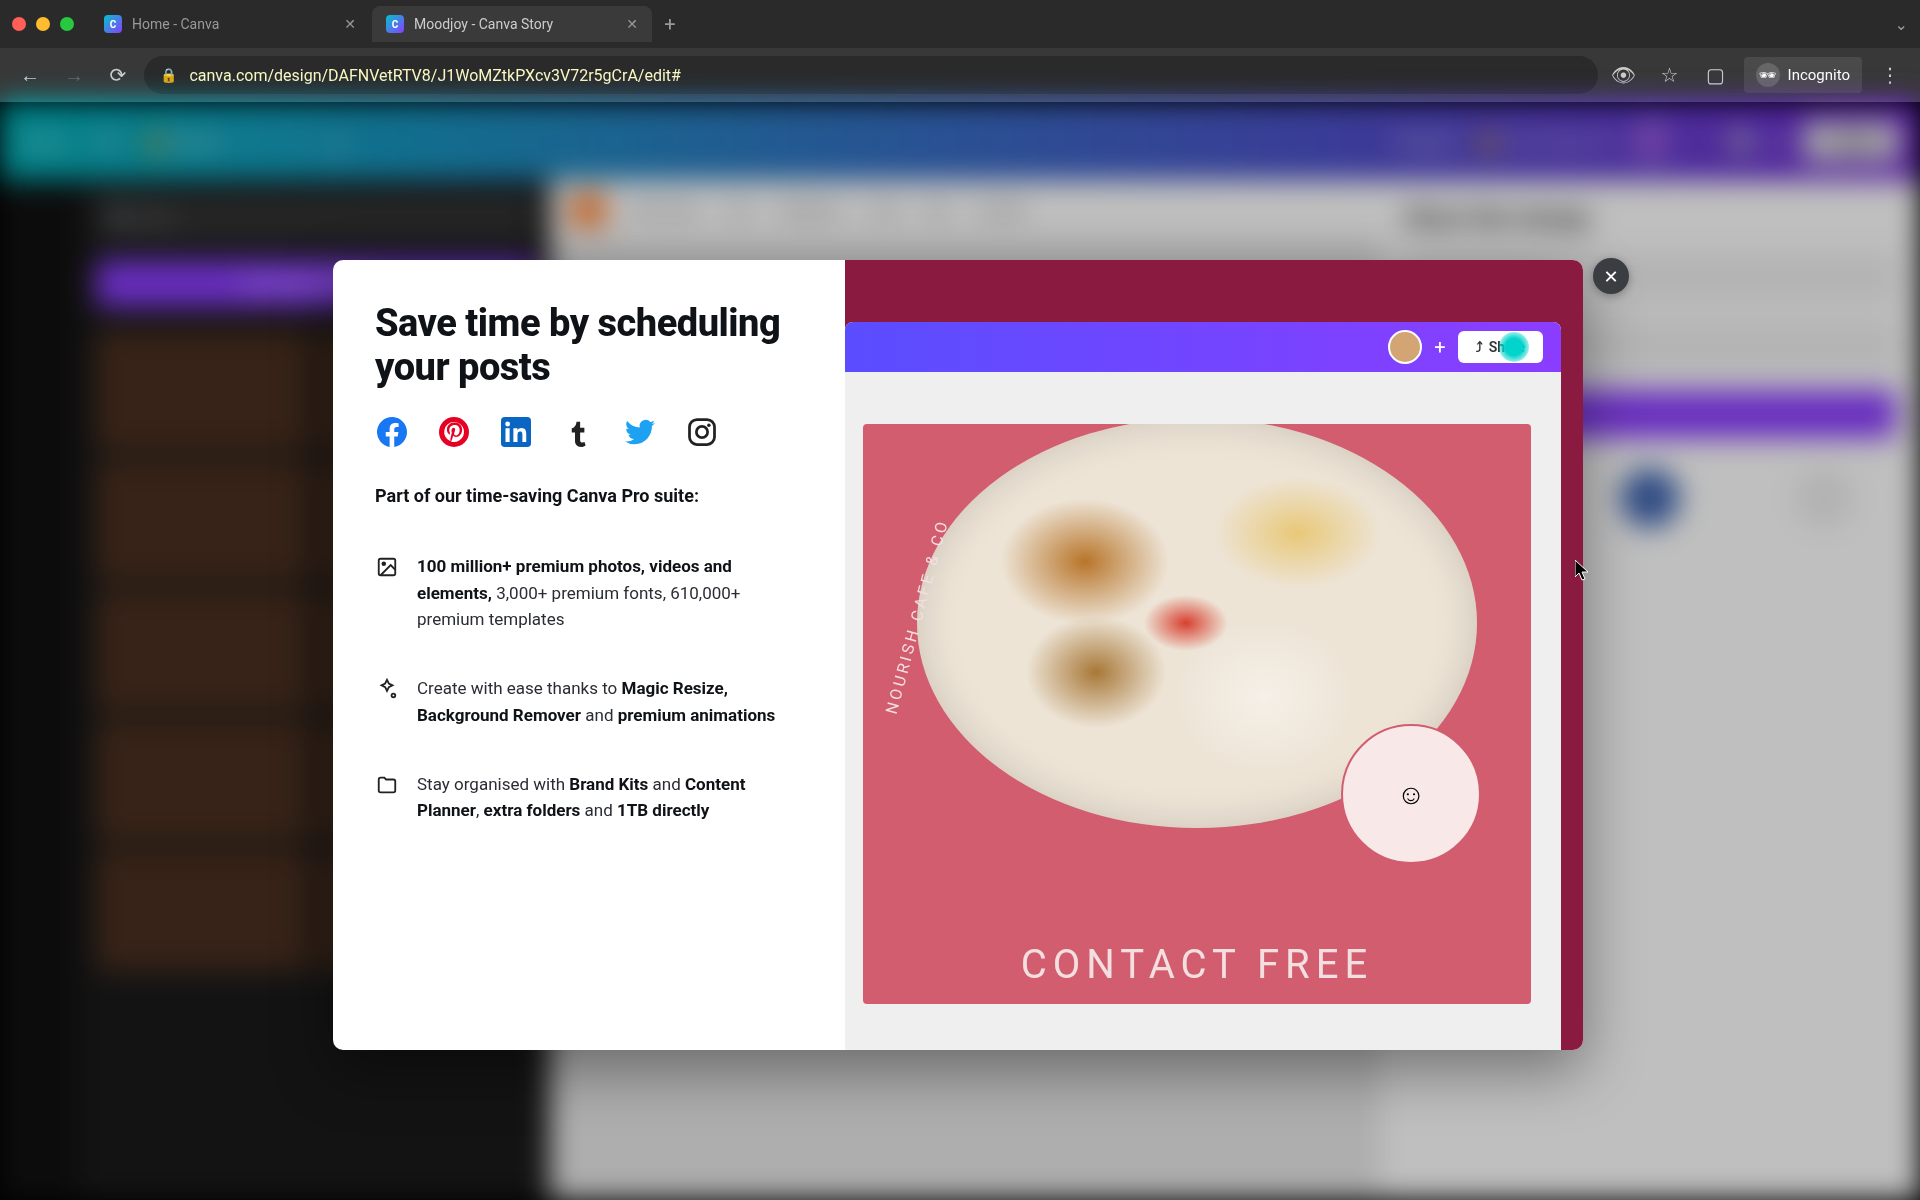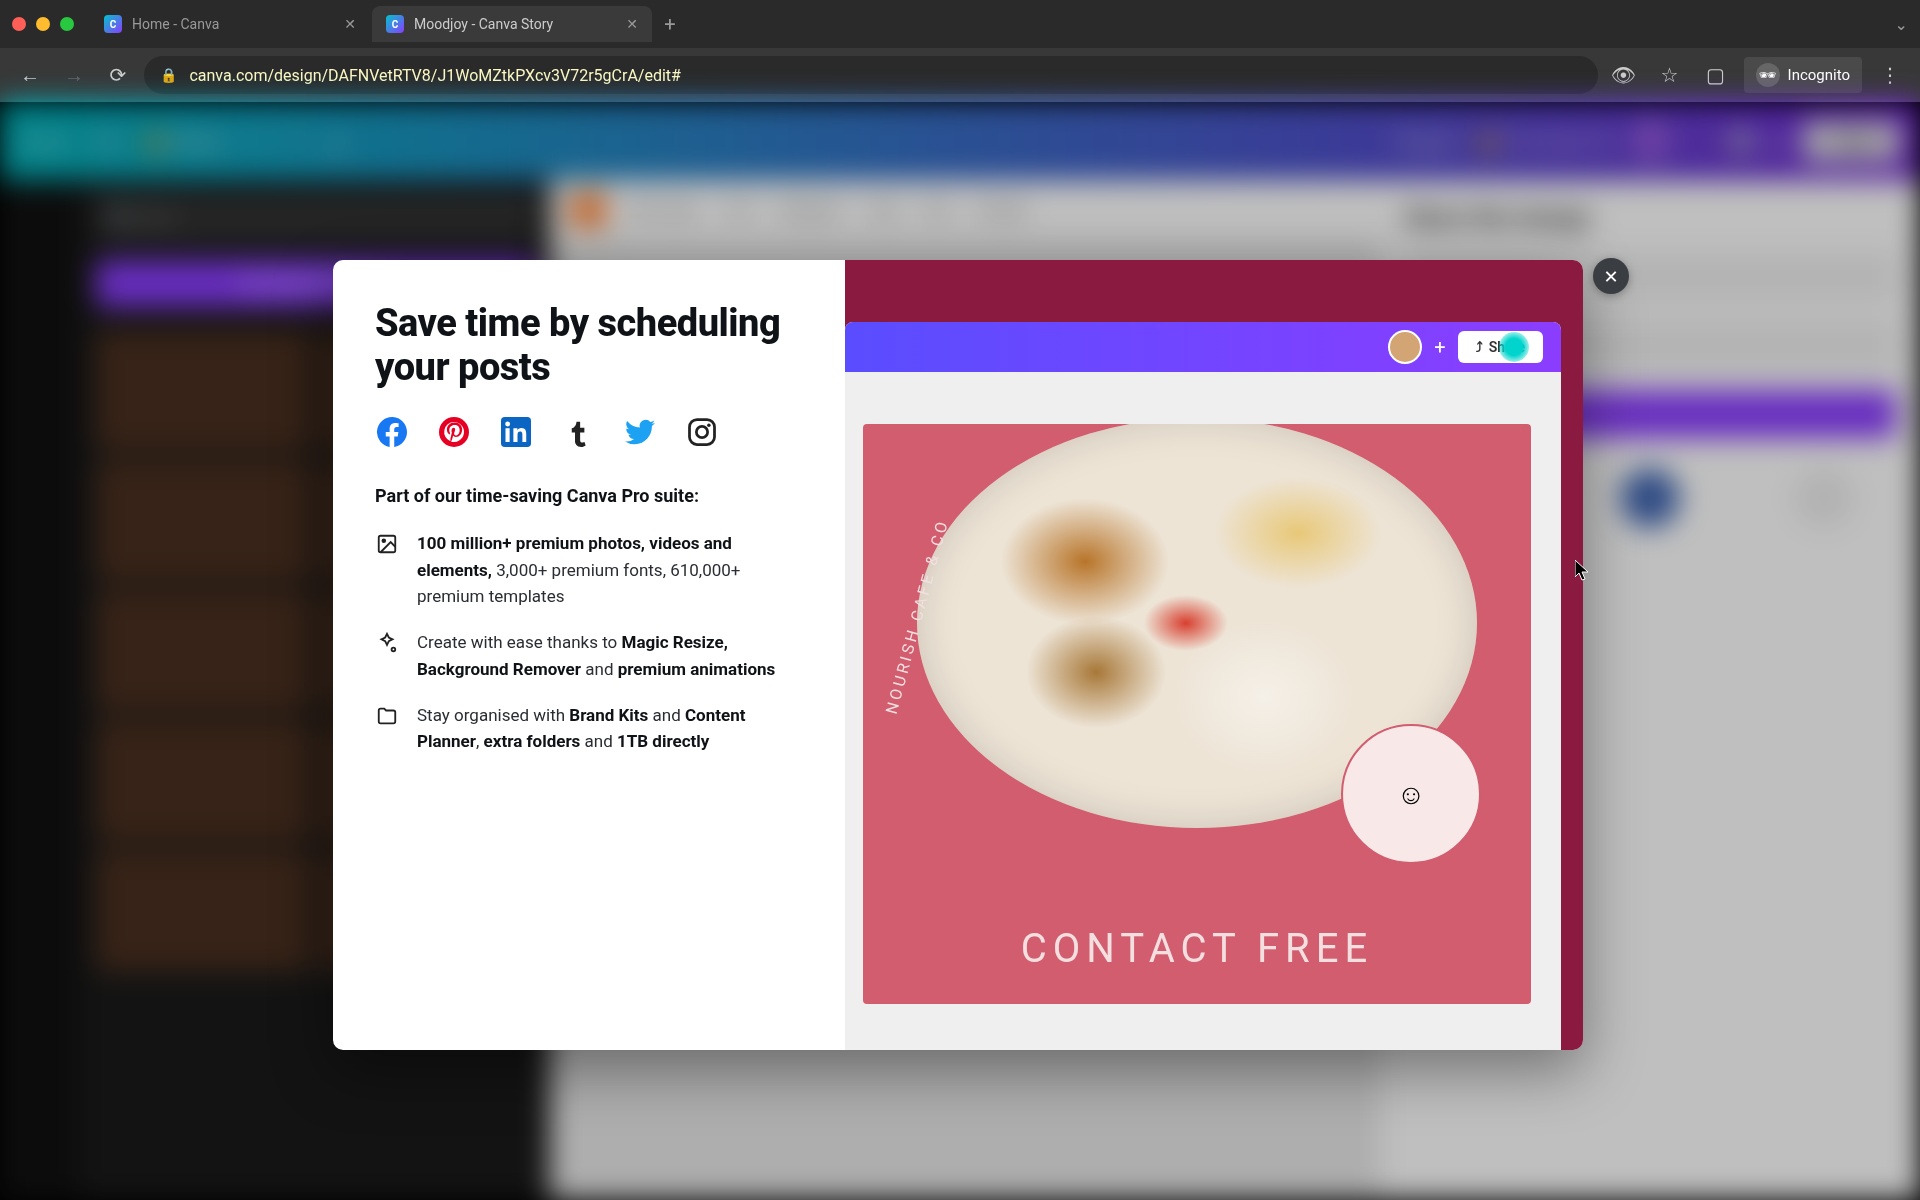--- a/index.html
+++ b/index.html
@@ -132,21 +132,21 @@
 }
 .social-icons {
   display: flex; gap: 28px; margin-bottom: 36px;
 }
 .social-icon {
   width: 34px; height: 34px; display: flex; align-items: center; justify-content: center;
 }
 .social-icon svg { width: 30px; height: 30px; }
 .suite-label { font-size: 18px; font-weight: 700; color: #0f1216; margin-bottom: 24px; }
 .feature-list { display: flex; flex-direction: column; gap: 20px; margin-bottom: auto; }
-.feature-item { display: flex; gap: 18px; font-size: 17px; color: #2a2d33; line-height: 1.55; }
+.feature-item { display: flex; gap: 18px; font-size: 17px; color: #2a2d33; line-height: 1.55; margin-top: 23px; }
 .feature-icon { width: 24px; height: 24px; flex-shrink: 0; display: flex; align-items: center; justify-content: center; margin-top: 2px; }
 .feature-text strong { font-weight: 700; color: #0f1216; }
 .cta-btn {
   background: #8b3dff; color: #fff; border: none; border-radius: 6px;
   height: 52px; font-size: 18px; font-weight: 600; cursor: pointer;
   margin-top: 28px;
 }
 .modal-right {
   flex: 1; background: #8a1a3f; border-radius: 0 10px 10px 0; position: relative; overflow: hidden;
 }
@@ -192,21 +192,21 @@
   position: absolute; right: 50px; top: 300px; width: 140px; height: 140px;
   border-radius: 50%; background: #f8e8e8; border: 2px solid #d15d6f;
   display: flex; align-items: center; justify-content: center;
 }
 .poster-badge-inner { font-size: 28px; }
 .poster-side-text {
   position: absolute; left: 28px; top: 280px; color: #f3dfe0;
   font-size: 16px; letter-spacing: 3px; transform: rotate(-75deg); transform-origin: left;
 }
 .poster-main-text {
-  position: absolute; bottom: 32px; left: 0; right: 0; text-align: center;
+  position: absolute; bottom: 16px; left: 0; right: 0; text-align: center;
   color: #f3dfe0;
 }
 .poster-line1 { font-size: 40px; letter-spacing: 6px; font-weight: 400; }
 .poster-line2 { font-size: 48px; letter-spacing: 4px; font-weight: 800; }
 .close-btn {
   position: absolute; top: -2px; right: -46px; width: 36px; height: 36px;
   border-radius: 50%; background: #3a3d42; color: #fff;
   display: flex; align-items: center; justify-content: center;
   font-size: 18px; cursor: pointer;
   box-shadow: 0 2px 8px rgba(0,0,0,0.3);

